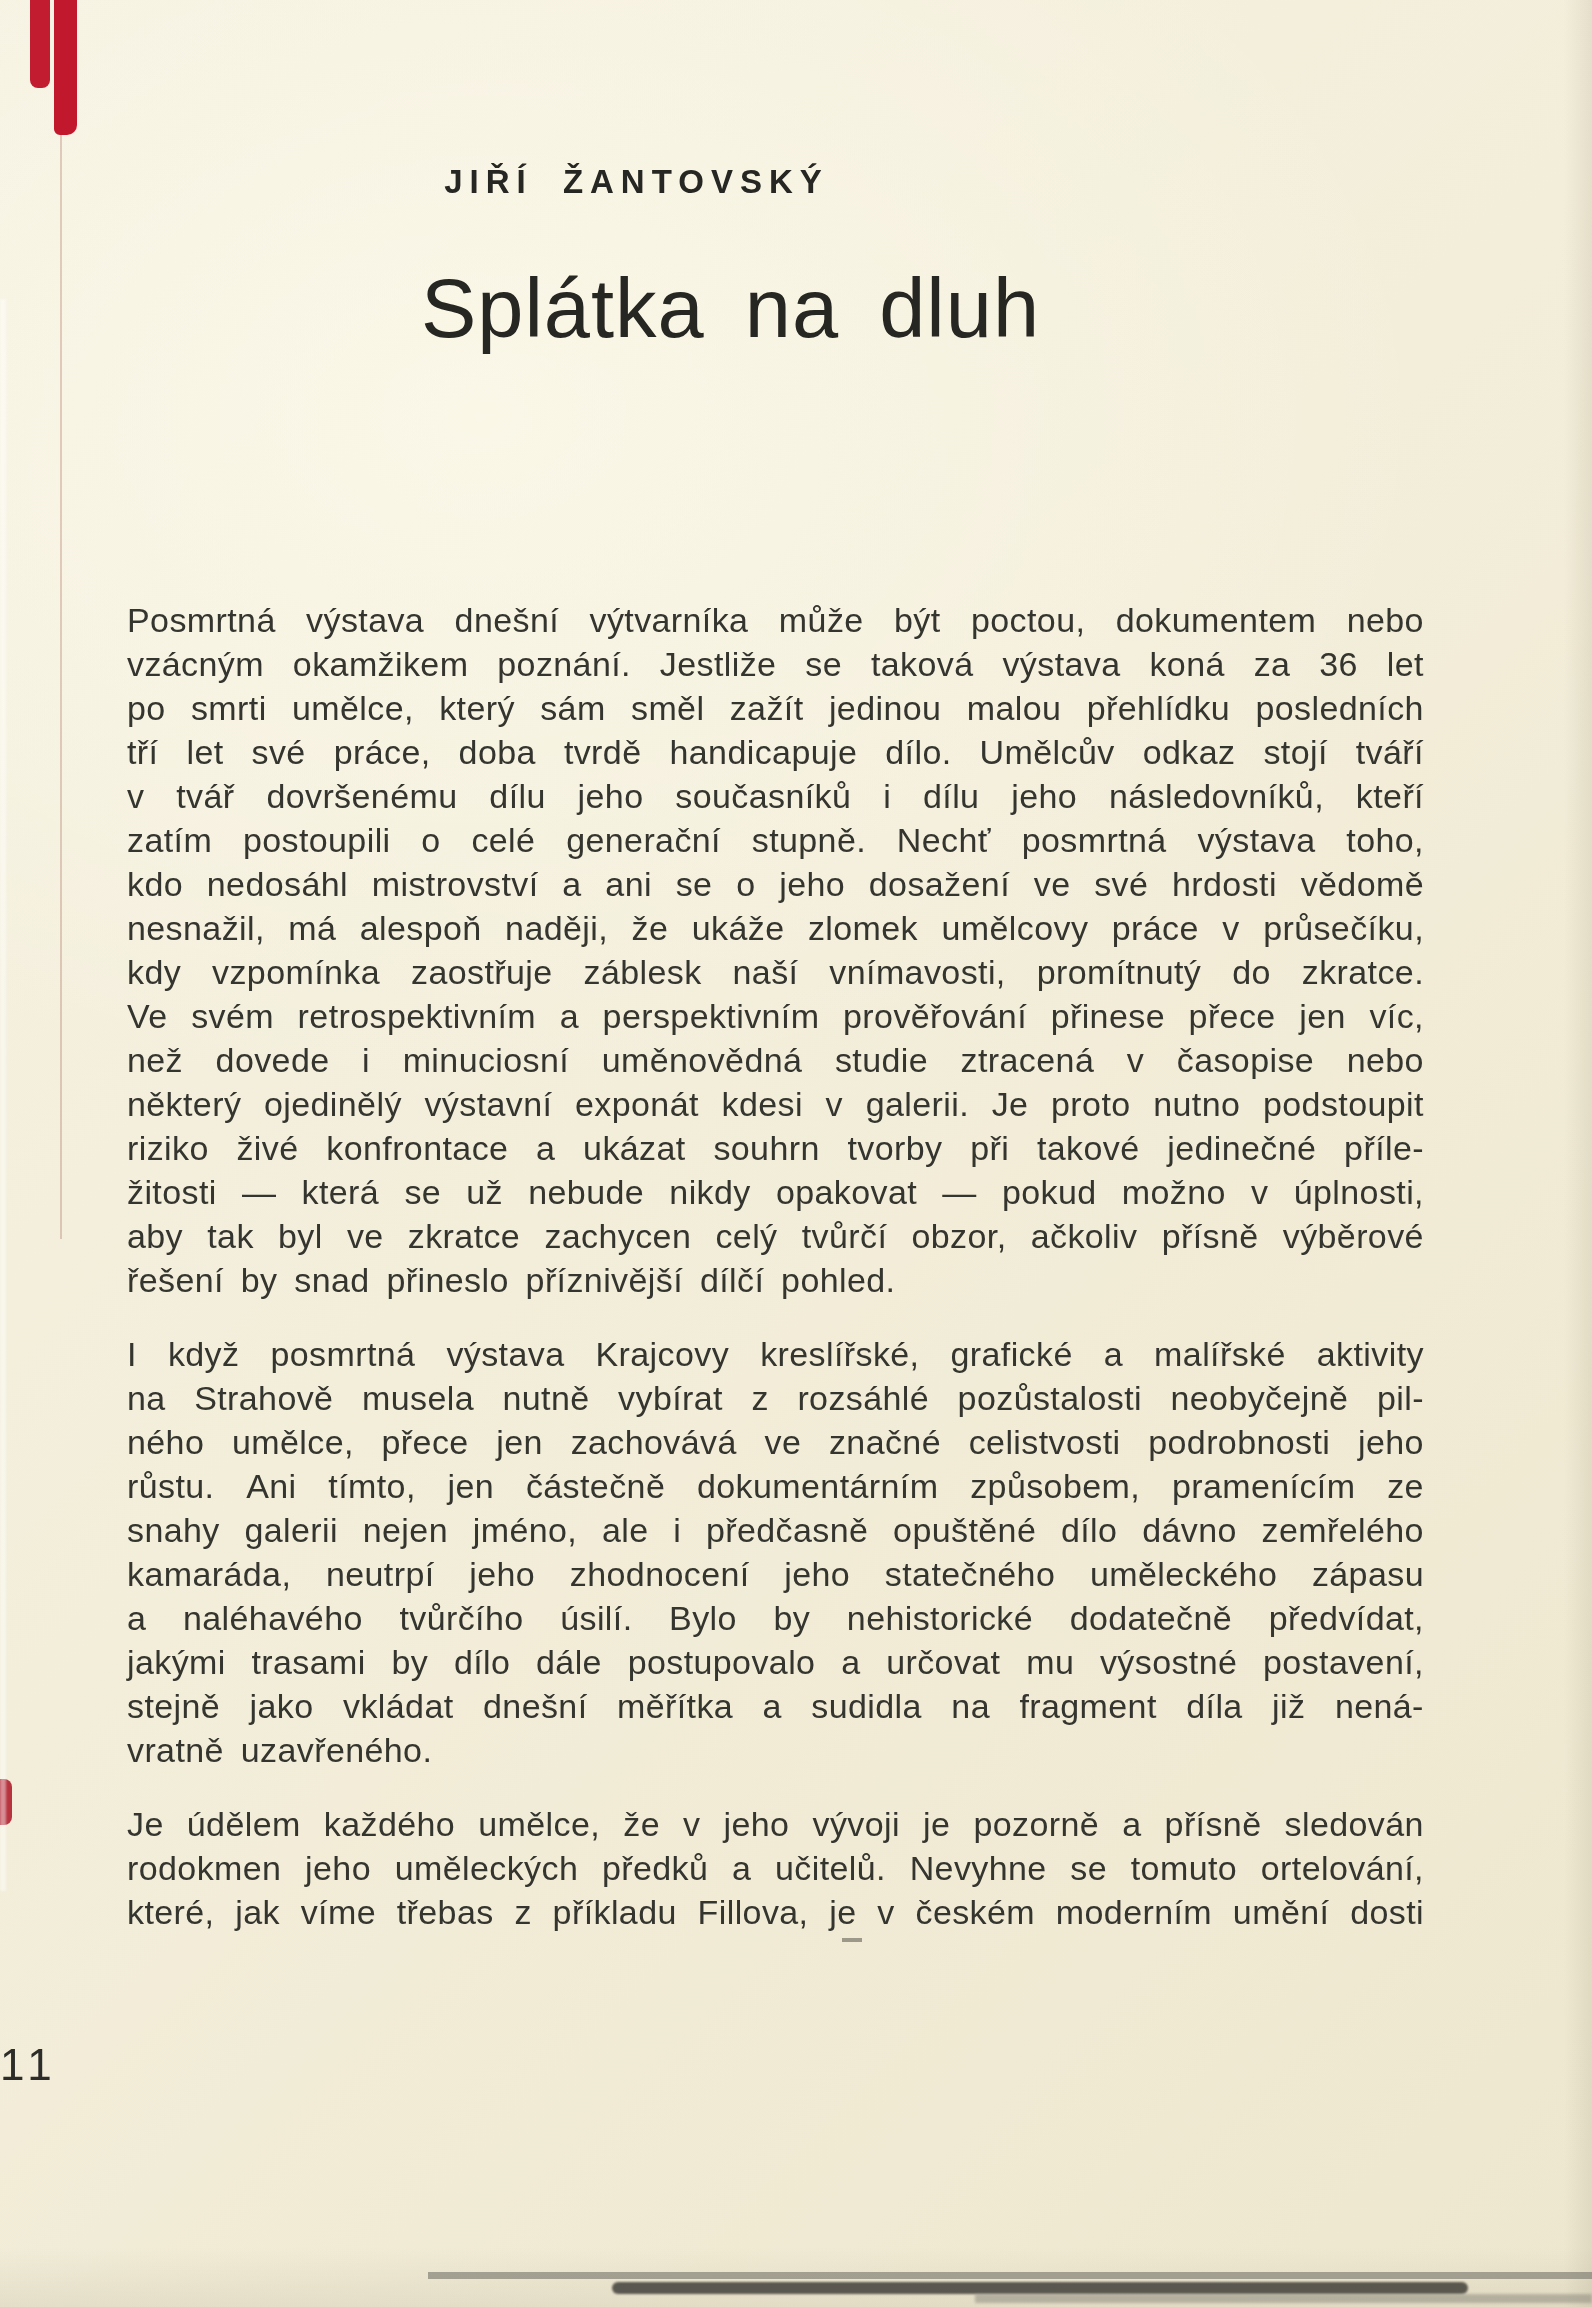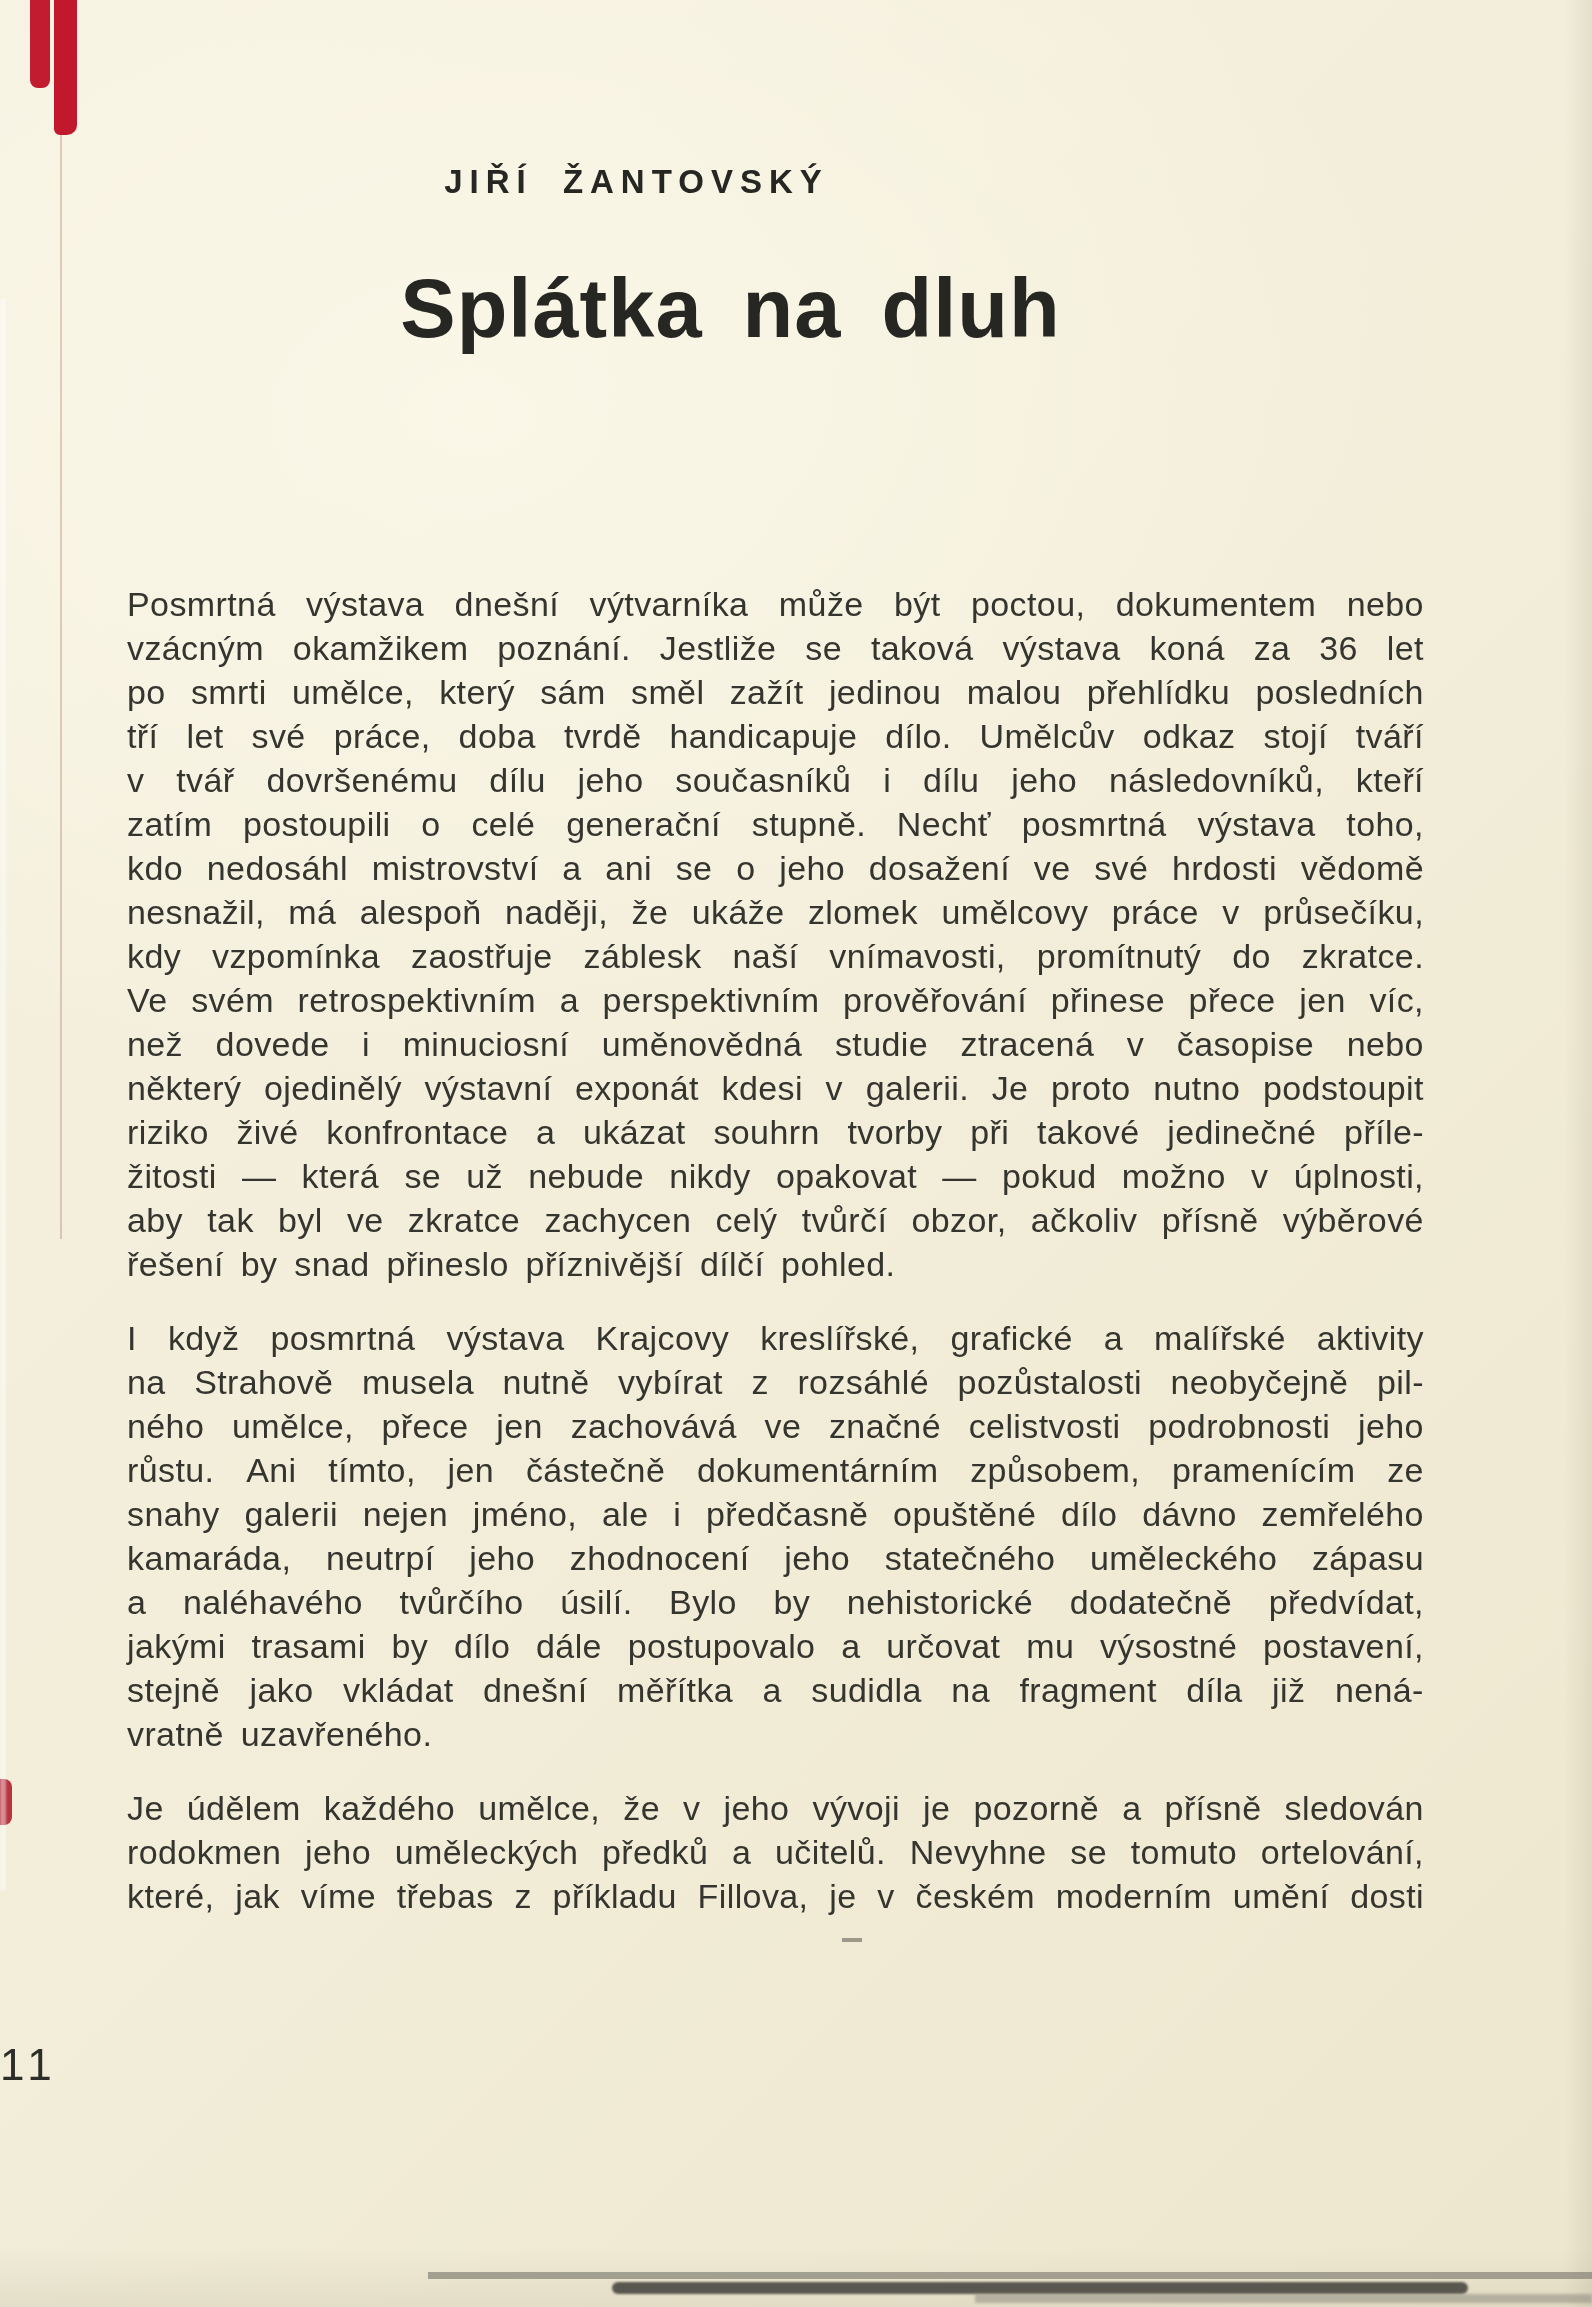--- a/index.html
+++ b/index.html
@@ -21,33 +21,33 @@
     transform:translateX(-139px);
     font-size:33px;font-weight:700;
     letter-spacing:7px;word-spacing:14px;
     color:#262622;
     white-space:nowrap;
   }
   .title{
     position:absolute;top:261px;left:127px;width:1297px;
     text-align:center;
     transform:translateX(-45px);
-    font-size:83px;font-weight:700;
+    font-size:83px;font-weight:400;
     letter-spacing:1px;word-spacing:16px;
     color:#262622;
     white-space:nowrap;
   }
   
   .text-block{
     position:absolute;left:127px;top:582px;width:1297px;
     font-size:34px;line-height:44px;
     letter-spacing:0.4px;
     color:#35352f;
   }
-  .paragraph{margin:0 0 30px 0;}
+  .paragraph{margin:16px 0 30px 0;}
   .line{height:44px;white-space:nowrap;}
   .line.just{display:flex;justify-content:space-between;}
   .line.last{word-spacing:7px;}
   
   .page-number{
     position:absolute;top:2040px;left:0;width:1514px;
     text-align:left;
     font-size:44px;letter-spacing:6px;
     color:#2c2c28;
   }

